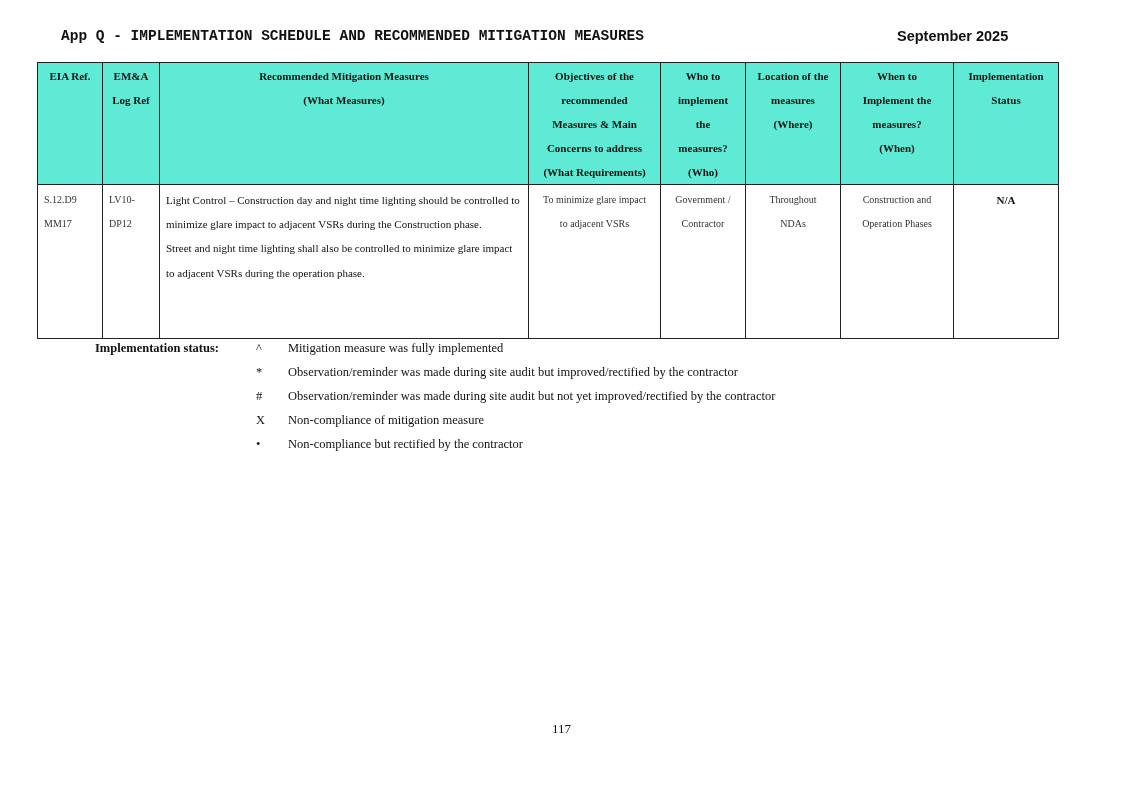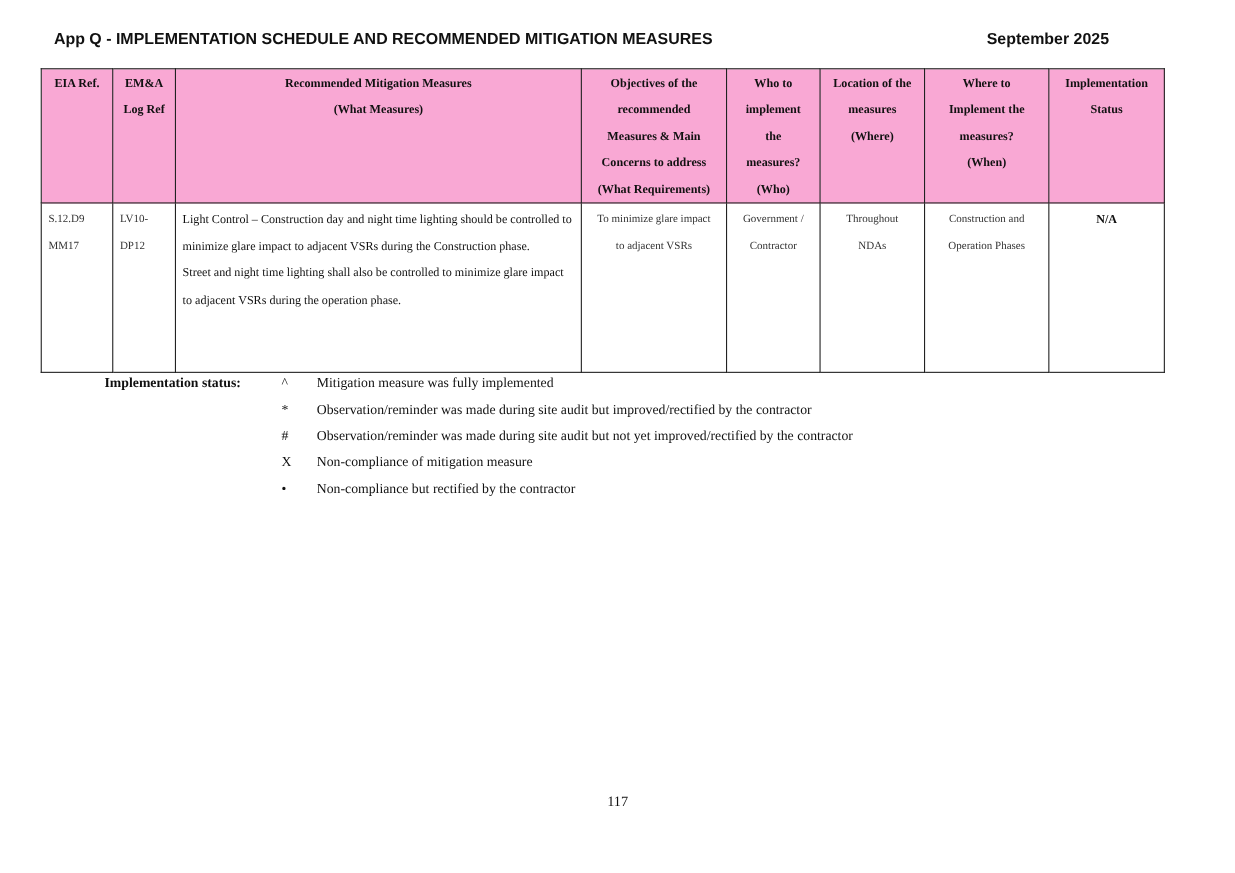--- a/index.html
+++ b/index.html
@@ -1,23 +1,23 @@
 <!DOCTYPE html>
 <html><head>
 <meta charset="utf-8">
 <style>
   html, body { margin: 0; padding: 0; background: #ffffff; }
   body { width: 1123px; height: 794px; position: relative; overflow: hidden; color: #111; }
   .page-header { position: absolute; top: 28px; left: 49px; right: 113px; height: 20px; font-family: "Liberation Sans", sans-serif; font-weight: bold; font-size: 14.5px; }
-  .page-header .title { position: absolute; left: 0; top: 0; }
+  .page-header .title { position: absolute; left: 12px; top: 0; font-family: Liberation Mono, monospace; }
   .page-header .date { position: absolute; left: 848px; top: 0; }
 
   table.schedule { position: absolute; top: 62px; left: 37px; border-collapse: collapse; table-layout: fixed; width: 1021px; font-family: "Liberation Serif", serif; }
   table.schedule th, table.schedule td { border: 1.5px solid #222; vertical-align: top; padding: 0; }
-  table.schedule thead th { background: #f9a8d4; font-weight: bold; font-size: 11px; line-height: 24px; text-align: center; height: 118px; padding-top: 1px; margin-top: 40px; }
+  table.schedule thead th { background: #5eead4; font-weight: bold; font-size: 11px; line-height: 24px; text-align: center; height: 118px; padding-top: 1px; margin-top: 40px; }
   table.schedule tbody td { font-size: 10.5px; line-height: 24.2px; height: 150px; padding-top: 3px; }
   .cell-left { text-align: left; padding-left: 6px !important; padding-right: 4px !important; }
   .cell-center { text-align: center; }
   .cell-small { font-size: 10px !important; color: #333; }
   .measures { font-size: 11px !important; color: #111; padding-left: 6px !important; padding-right: 6px !important; }
   .measures p { margin: 0; }
   .measures p + p { }
   .status-bold { font-weight: bold; font-size: 11px !important; }
   .line { display: block; }
 
@@ -75,21 +75,21 @@
         <span class="line">the</span>
         <span class="line">measures?</span>
         <span class="line">(Who)</span>
       </th>
       <th>
         <span class="line">Location of the</span>
         <span class="line">measures</span>
         <span class="line">(Where)</span>
       </th>
       <th>
-        <span class="line">Where to</span>
+        <span class="line">When to</span>
         <span class="line">Implement the</span>
         <span class="line">measures?</span>
         <span class="line">(When)</span>
       </th>
       <th>
         <span class="line">Implementation</span>
         <span class="line">Status</span>
       </th>
     </tr>
   </thead>

